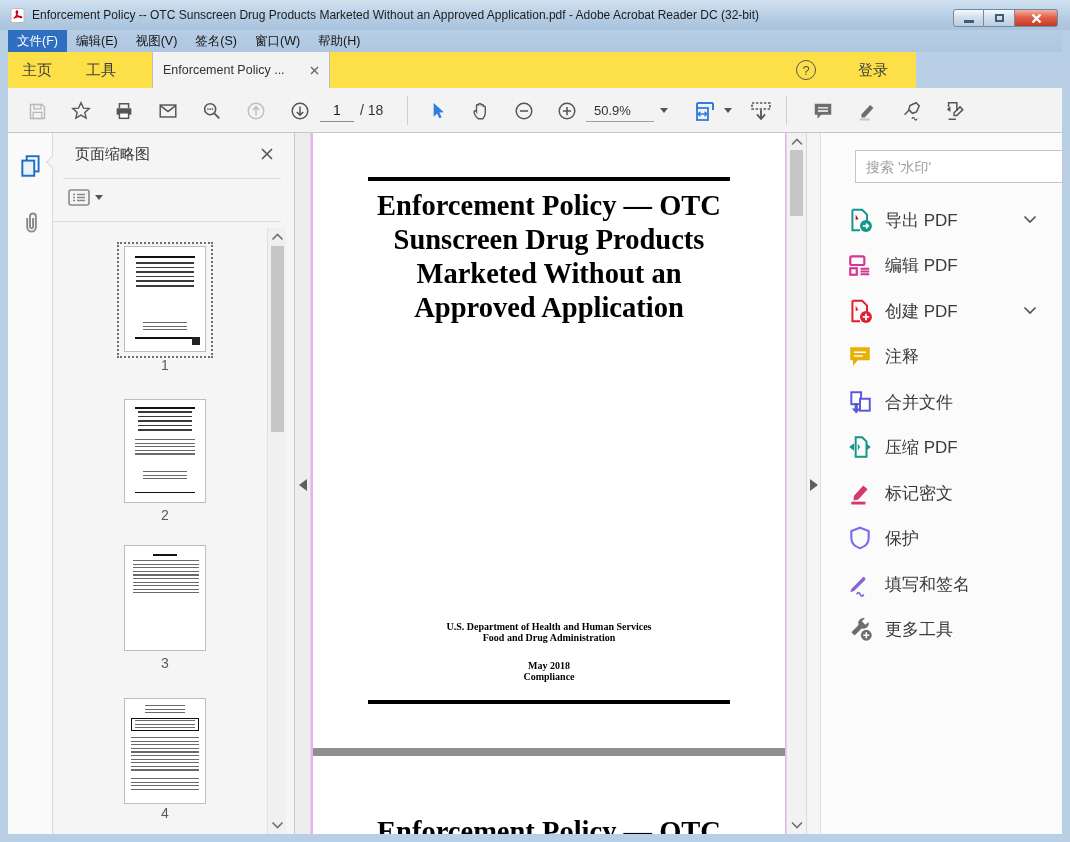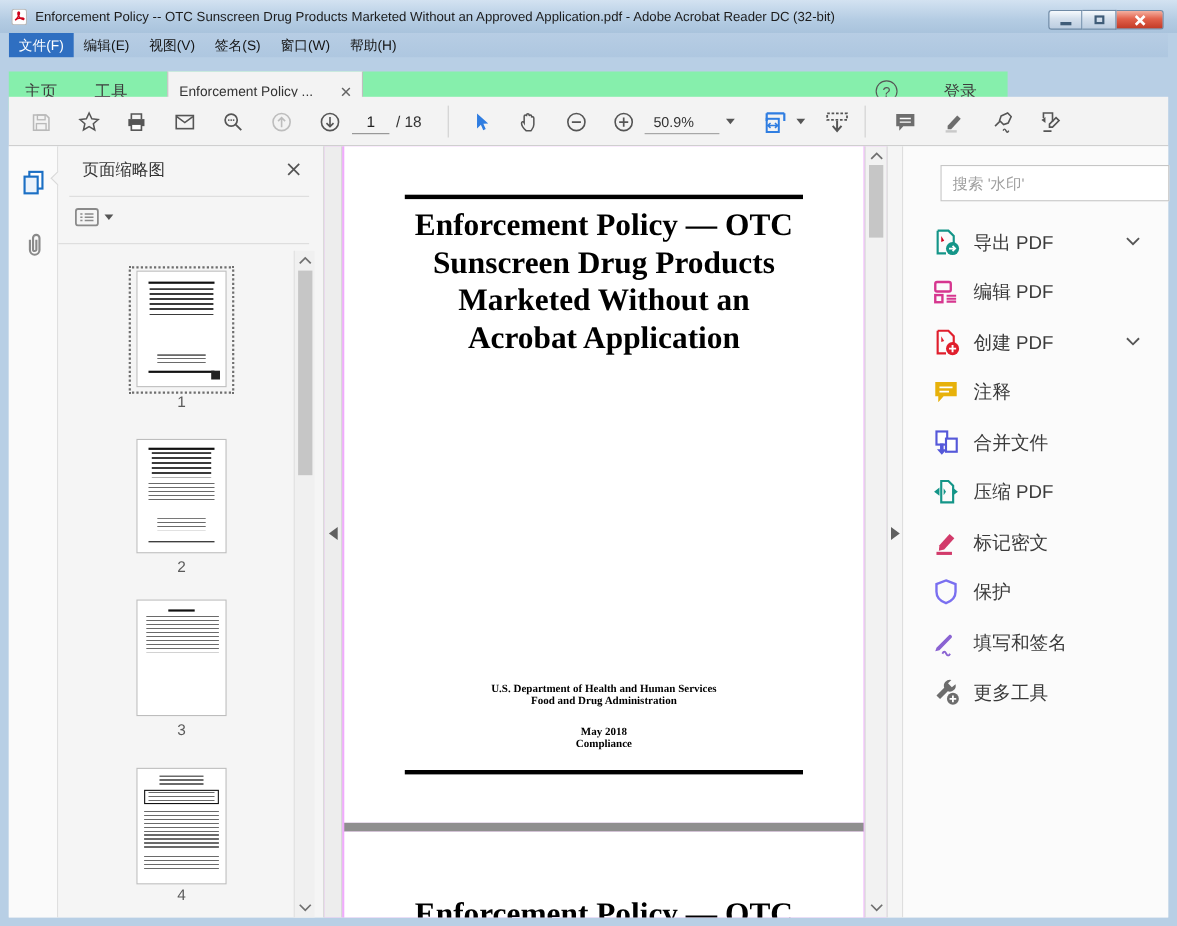--- a/index.html
+++ b/index.html
@@ -28,21 +28,21 @@
     background:linear-gradient(#b7cde4,#aec7e0); display:flex; align-items:stretch; font-size:12.5px; }
   .menu-item { padding:3px 9px 0 9px; color:#141414; cursor:default; }
   .menu-item.active { background:#2f6fc1; color:#fff; }
 
   
   .border-left  { position:absolute; left:0; top:30px; width:8px; height:812px; background:#b8cfe5; }
   .border-right { position:absolute; right:0; top:30px; width:8px; height:812px; background:#b8cfe5; }
   .border-bottom{ position:absolute; left:0; bottom:0; width:1070px; height:8px; background:#b8cfe5; }
 
   
-  .tabbar { position:absolute; left:8px; top:52px; width:908px; height:36px; background:#86efac;margin-top:13px; }
+  .tabbar { position:absolute; left:8px; top:52px; width:908px; height:36px; background:#fde047; }
   .tab-static { position:absolute; top:0; height:36px; display:flex; align-items:center;
     font-size:15px; color:#3c3c3c; padding:0 6px; }
   .tab-home { left:8px; }
   .tab-tools { left:72px; }
   .doc-tab { position:absolute; left:144px; top:0; width:178px; height:36px; background:#f3f3f3;
     border-left:1px solid #bfbfbf; border-right:1px solid #bfbfbf;
     display:flex; align-items:center; padding:0 10px; }
   .doc-tab-label { font-size:12.5px; color:#333; white-space:nowrap; overflow:hidden; flex:1; }
   .tab-close { margin-left:8px; }
   .help-btn { position:absolute; right:100px; top:8px; width:20px; height:20px; border:1.5px solid #555;
@@ -405,21 +405,21 @@
       <div class="collapse-strip-l">
         <div class="tri-left"></div>
       </div>
 
       <div class="pdf-page1">
         <div class="rule" style="top:44px"></div>
         <div class="doc-title">
           <div>Enforcement Policy — OTC</div>
           <div>Sunscreen Drug Products</div>
           <div>Marketed Without an</div>
-          <div>Acrobat Application</div>
+          <div>Approved Application</div>
         </div>
         <div class="doc-org">
           <div>U.S. Department of Health and Human Services</div>
           <div>Food and Drug Administration</div>
         </div>
         <div class="doc-date">
           <div>May 2018</div>
           <div>Compliance</div>
         </div>
         <div class="rule" style="top:567px"></div>

